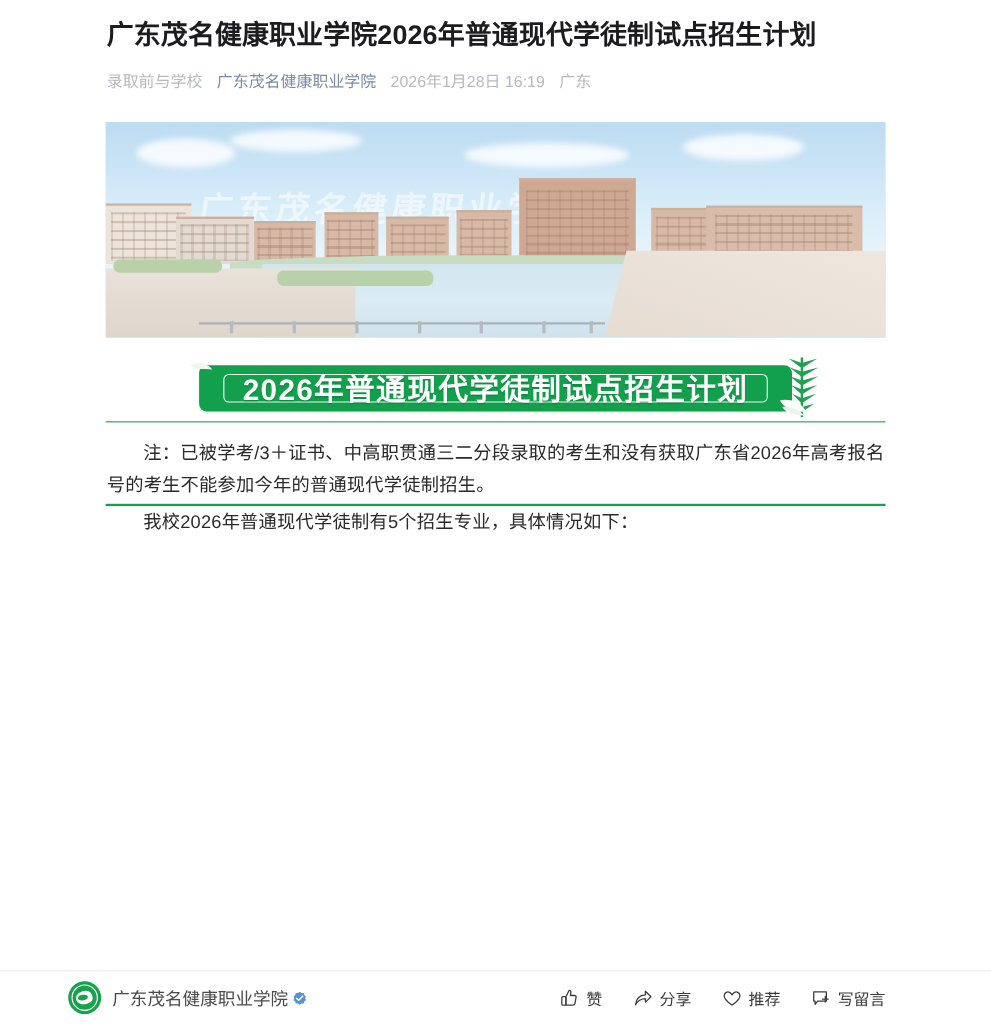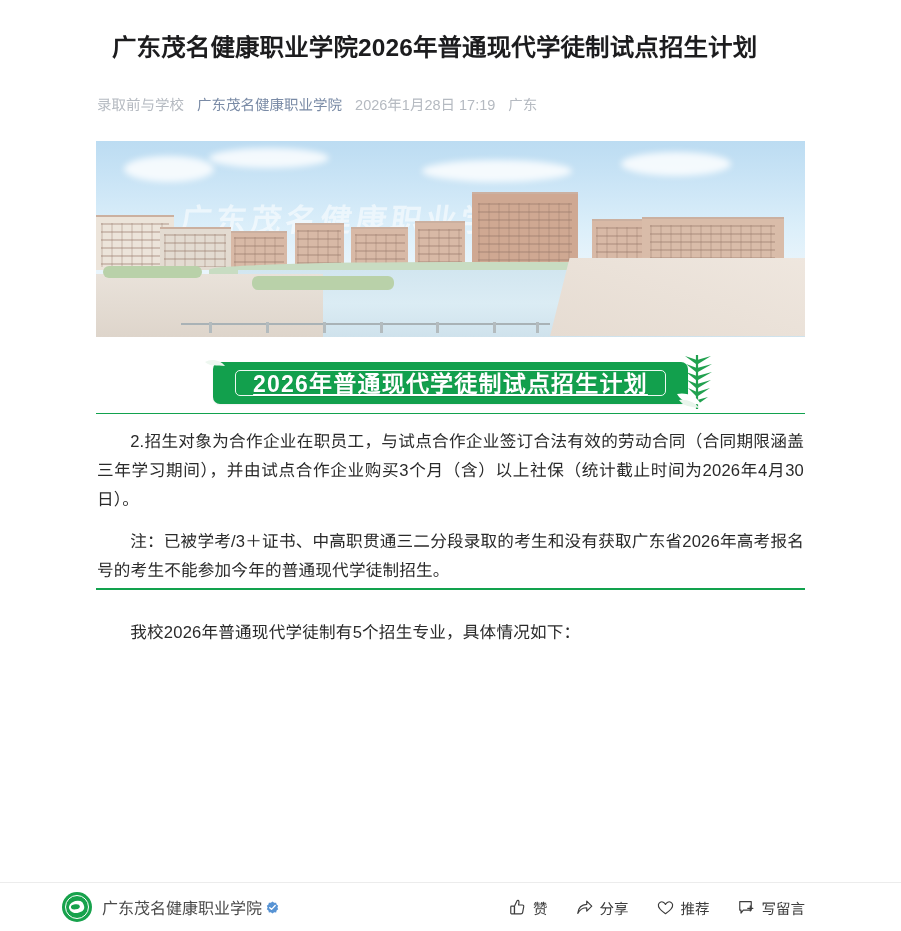--- a/index.html
+++ b/index.html
@@ -22,21 +22,21 @@
     position: absolute;
     left: 0; top: 0;
     width: 901px;
     height: 882px;
     overflow: hidden;
     background: #fff;
   }
 
   
   .title {
-    margin: 15px;
+    margin: 0;
     padding: 16px 95px 0 97px;
     font-size: 24.5px;
     line-height: 1.42;
     font-weight: bold;
     color: #1c1c1e;
     letter-spacing: 0.1px;
   }
   .meta {
     padding: 14px 97px 0 97px;
     font-size: 14.5px;
@@ -164,25 +164,24 @@
     border: 1.6px solid rgba(255,255,255,0.92);
     border-radius: 5px;
     padding: 3px 17px 4px 17px;
     display: flex;
     align-items: center;
     height: 100%;
   }
   .banner-text {
     color: #ffffff;
     font-weight: bold;
-    font-size: 23px;
+    font-size: 27px;
     letter-spacing: 1.2px;
     white-space: nowrap;
     text-shadow: 0 1px 1px rgba(0,0,0,0.12);
-    text-decoration: underline;
   }
   .leaf-right {
     position: absolute;
     right: -26px;
     top: -9px;
     width: 30px;
     height: 58px;
   }
   .leaf-left {
     position: absolute;
@@ -223,21 +222,21 @@
   p.body {
     margin: 13px 0 0 0;
     padding: 0 97px 0 97px;
     font-size: 16.6px;
     line-height: 1.75;
     color: #2a2a2a;
     text-align: justify;
     letter-spacing: 0.2px;
   }
   p.body.indent { text-indent: 2em; }
-  p.tight { margin-top: 28px; }
+  p.tight { margin-top: 0; }
 
   
   .footer {
     position: absolute;
     left: 0;
     bottom: 0;
     width: 901px;
     height: 49px;
     background: #ffffff;
     border-top: 1px solid #ececec;
@@ -317,21 +316,21 @@
 
 <div class="page">
 
   <div class="article">
 
     <h1 class="title">广东茂名健康职业学院2026年普通现代学徒制试点招生计划</h1>
 
     <div class="meta">
       <span>录取前与学校</span>
       <span class="account">广东茂名健康职业学院</span>
-      <span>2026年1月28日 17:19</span>
+      <span>2026年1月28日 16:19</span>
       <span>广东</span>
     </div>
 
     <div class="photo-wrap">
       <div class="photo">
         <div class="sky"></div>
 
         <div class="cloud" style="left:4%;top:8%;width:90px;height:26px;"></div>
         <div class="cloud" style="left:16%;top:4%;width:120px;height:20px;"></div>
         <div class="cloud" style="left:46%;top:10%;width:150px;height:22px;"></div>
@@ -401,21 +400,20 @@
 
         <svg class="leaf-bottom" viewBox="0 0 26 20">
           <path d="M1 3 C10 1, 22 5, 25 14 C15 12, 6 12, 1 3 Z" fill="#ffffff"></path>
           <path d="M3 9 C10 8, 19 11, 23 17 C15 16, 7 15, 3 9 Z" fill="#e9f5ec"></path>
         </svg>
       </div>
     </div>
 
     <div class="sh-rule"></div>
 
-    <p class="body indent">2.招生对象为合作企业在职员工，与试点合作企业签订合法有效的劳动合同（合同期限涵盖三年学习期间），并由试点合作企业购买3个月（含）以上社保（统计截止时间为2026年4月30日）。</p>
     <p class="body indent">注：已被学考/3＋证书、中高职贯通三二分段录取的考生和没有获取广东省2026年高考报名号的考生不能参加今年的普通现代学徒制招生。</p>
 
     <div class="sh-rule"></div>
 
     <p class="body indent tight">我校2026年普通现代学徒制有5个招生专业，具体情况如下：</p>
 
   </div>
 
   <div class="footer">
     <div class="fl">

